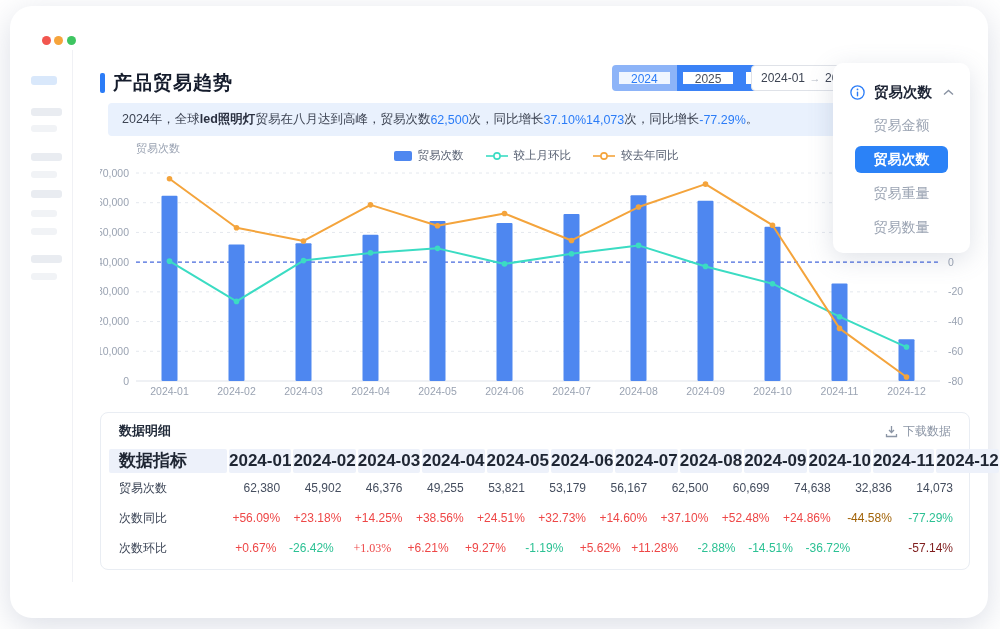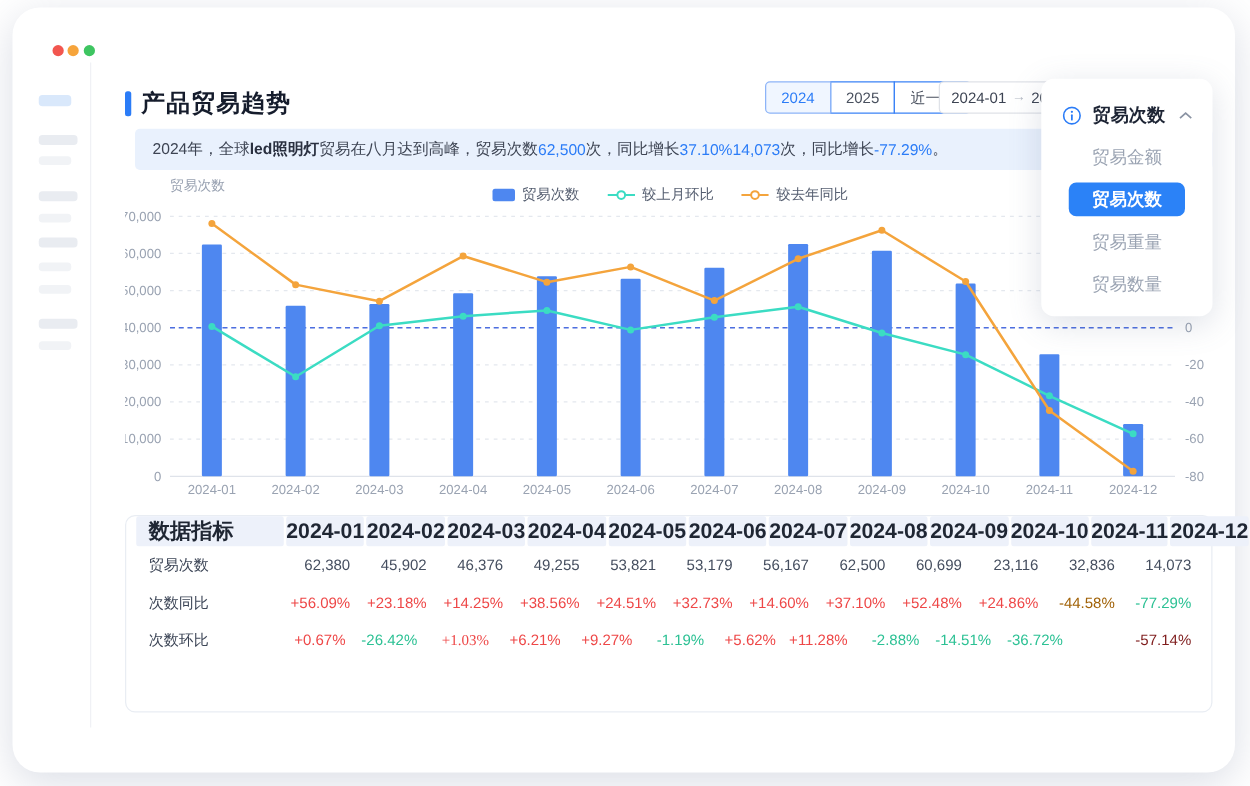--- a/index.html
+++ b/index.html
@@ -9,21 +9,21 @@
   
   .dot{position:absolute;width:9px;height:9px;border-radius:50%;}
   
   .side-divider{position:absolute;left:62px;top:44px;width:1px;height:532px;background:#f0f1f5;}
   .sk{position:absolute;border-radius:3px;}
   
   .accent{position:absolute;left:90px;top:67px;width:5px;height:20px;background:#2b7cf7;border-radius:2px;}
   .page-title{position:absolute;left:103px;top:64px;font-size:19px;font-weight:bold;color:#151c2c;letter-spacing:1px;}
   .filter-row{position:absolute;left:602px;top:59px;height:26px;display:flex;}
   .seg-btn{height:26px;padding:0 12px;font-size:12px;color:#49505e;background:#fff;
-    border:1px solid #3b82f6;margin-left:-1px;cursor:pointer;font-family:inherit;}
+    border:7px solid #3b82f6;margin-left:-1px;cursor:pointer;font-family:inherit;}
   .seg-btn:first-child{border-radius:4px 0 0 4px;margin-left:0;}
   .seg-btn:last-child{border-radius:0 4px 4px 0;}
   .seg-btn.active{color:#2b7cf7;border-color:#8db4f8;background:#f0f6ff;position:relative;z-index:2;}
   .date-box{position:absolute;left:741px;top:59px;width:128px;height:26px;border:1px solid #dfe2e8;
     border-radius:4px;display:flex;align-items:center;justify-content:space-between;padding:0 9px;
     font-size:12px;color:#3c4352;background:#fff;box-sizing:border-box;}
   .date-box .arrow{color:#b4bac4;font-size:11px;padding:0 4px;}
   
   .banner{position:absolute;left:98px;top:97px;width:862px;height:33px;background:#e9f1fd;border-radius:4px;
     display:flex;align-items:center;padding:0 14px;font-size:12.5px;color:#3d4453;box-sizing:border-box;white-space:nowrap;overflow:hidden;}
@@ -224,20 +224,30 @@
     </div>
     <div>
         <div class="dd-opt">贸易金额</div>
         <div class="dd-opt sel">贸易次数</div>
         <div class="dd-opt">贸易重量</div>
         <div class="dd-opt">贸易数量</div>
       </div>
   </div>
 
   <div class="tcard">
+    <div class="tcard-head">
+      <span class="tcard-title">数据明细</span>
+      <span class="download">
+        <svg width="13" height="13" viewBox="0 0 13 13">
+          <path d="M6.5 1 v6 M4 5 l2.5 2.5 L9 5" fill="none" stroke="#8b95a5" stroke-width="1.3"></path>
+          <path d="M1.5 9 v2.5 h10 V9" fill="none" stroke="#8b95a5" stroke-width="1.3"></path>
+        </svg>
+        <span>下载数据</span>
+      </span>
+    </div>
     <div class="tgrid">
         <div class="th first">数据指标</div>
         <div class="th">2024-01</div>
         <div class="th">2024-02</div>
         <div class="th">2024-03</div>
         <div class="th">2024-04</div>
         <div class="th">2024-05</div>
         <div class="th">2024-06</div>
         <div class="th">2024-07</div>
         <div class="th">2024-08</div>
@@ -251,21 +261,21 @@
           <div class="td lab">贸易次数</div>
           <div class="td num">62,380</div>
           <div class="td num">45,902</div>
           <div class="td num">46,376</div>
           <div class="td num">49,255</div>
           <div class="td num">53,821</div>
           <div class="td num">53,179</div>
           <div class="td num">56,167</div>
           <div class="td num">62,500</div>
           <div class="td num">60,699</div>
-          <div class="td num">23,116</div>
+          <div class="td num">74,638</div>
           <div class="td num">32,836</div>
           <div class="td num">14,073</div>
         </div>
         <div class="tgrid trow">
           <div class="td lab">次数同比</div>
           <div class="td" style="color: rgb(238, 71, 71);">+56.09%</div>
           <div class="td" style="color: rgb(238, 71, 71);">+23.18%</div>
           <div class="td" style="color: rgb(238, 71, 71);">+14.25%</div>
           <div class="td" style="color: rgb(238, 71, 71);">+38.56%</div>
           <div class="td" style="color: rgb(238, 71, 71);">+24.51%</div>

